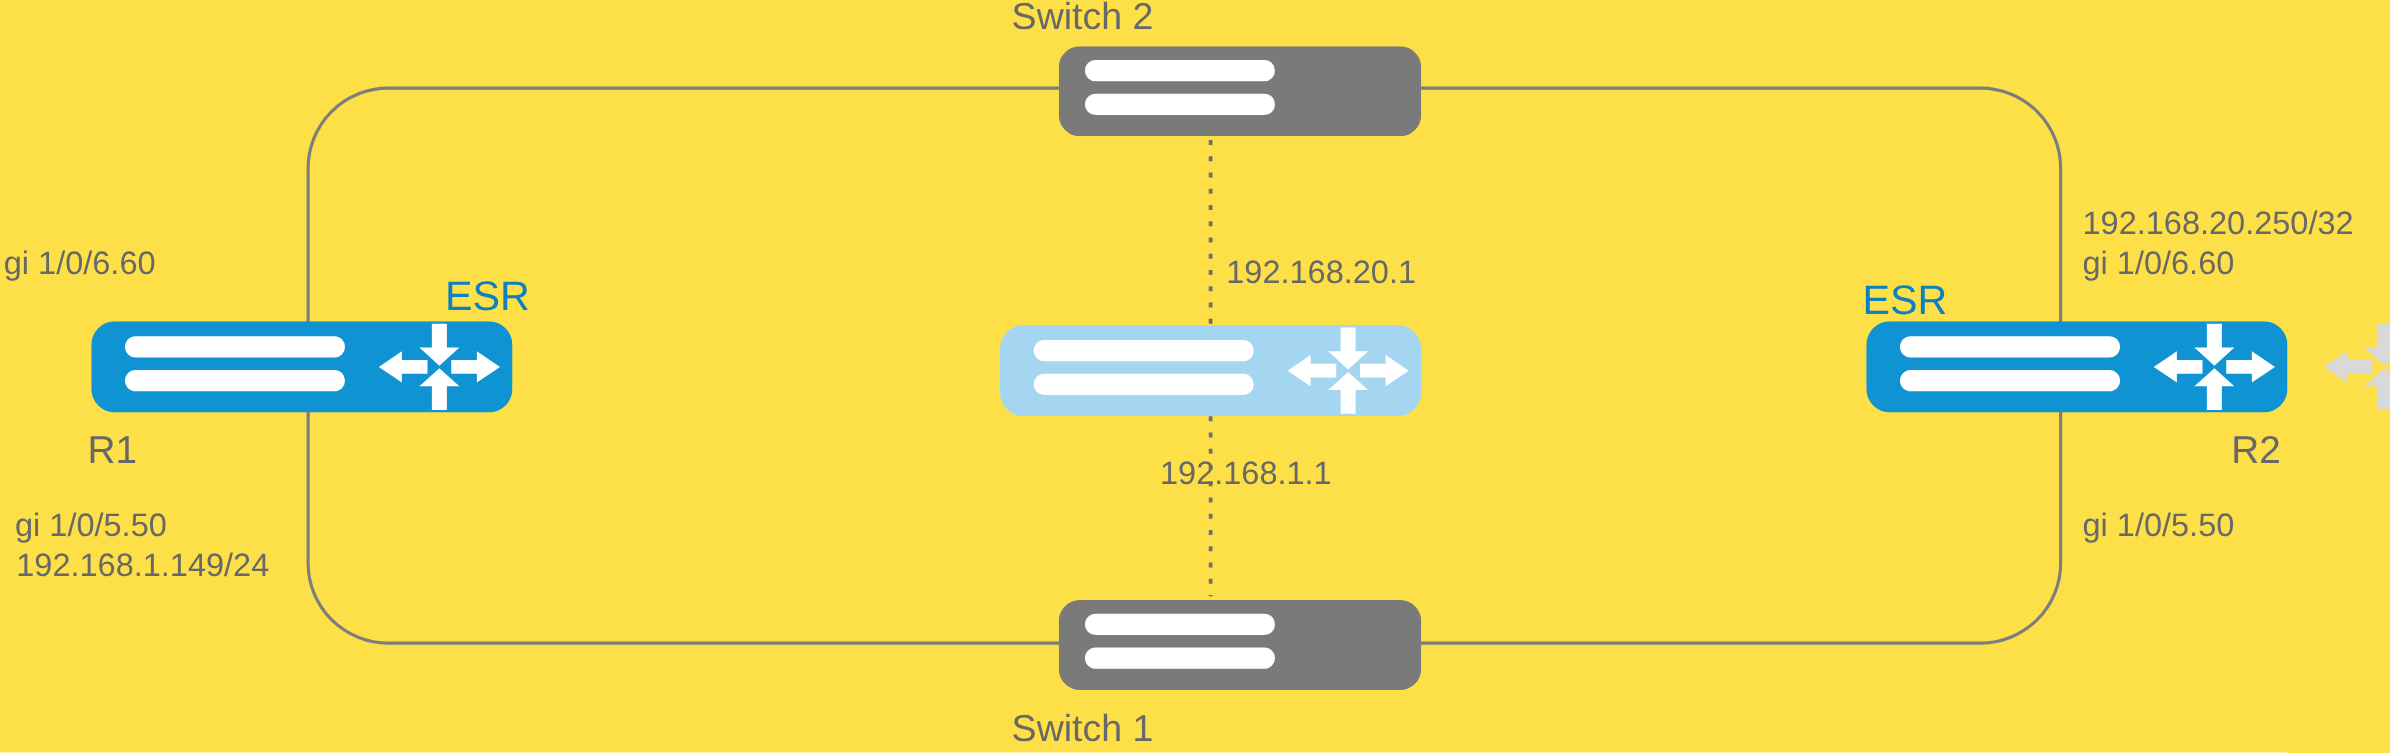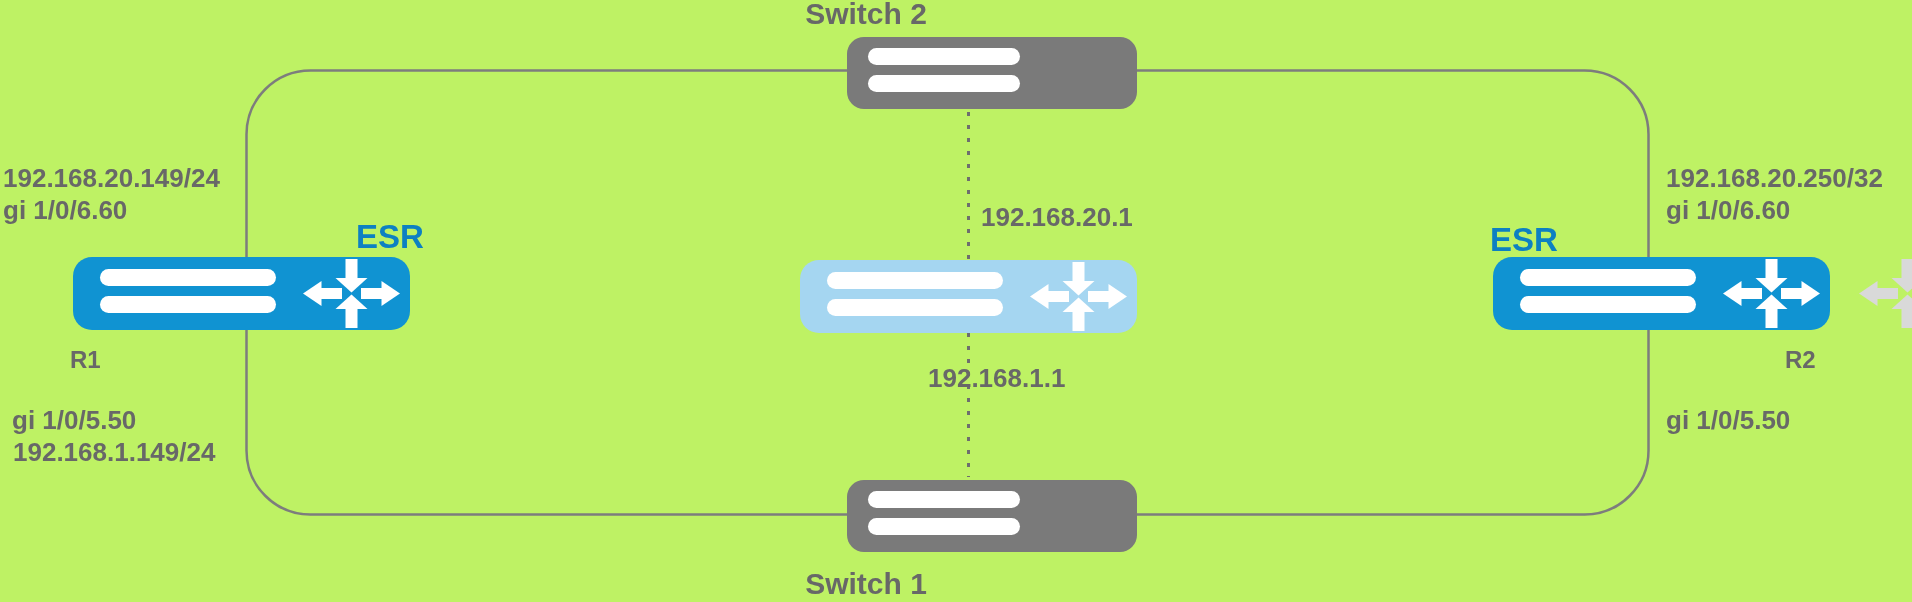--- a/index.html
+++ b/index.html
@@ -1,35 +1,35 @@
 <!DOCTYPE html>
 <html style="--router_blue: #1093d2; --router_faded: #a5d6f1; --switch_gray: #7a7a7a; --wire_gray: #7d7d7d; --dash_gray: #6e6e6e; --label_gray: #686868; --esr_blue: #0d80c2;"><head>
 <meta charset="utf-8">
 <style>
   html,body{margin:0;padding:0;background:#fff;}
   .canvas{
     position:relative;
     width:1912px;height:602px;
     overflow:hidden;
-    background:#bef264;
+    background:#fde047;
     font-family:"Liberation Sans","DejaVu Sans",sans-serif;
-    font-weight:bold;
+    font-weight:normal;
   }
   .wires{position:absolute;left:0;top:0;z-index:0;}
   .icon{position:absolute;z-index:1;}
   .icon.router{color:var(--router_blue,#1093d2);}
   .icon.router-faded{color:var(--router_faded,#a5d6f1);}
   .icon.switch{color:var(--switch_gray,#7a7a7a);}
   .lbl{
     position:absolute;z-index:2;
     color:var(--label_gray,#686868);
     font-size:26px;line-height:30px;white-space:nowrap;
   }
   .lbl.big{font-size:30px;line-height:32px;}
-  .lbl.name{font-size:24px;line-height:32px;}
+  .lbl.name{font-size:31px;line-height:32px;}
   .lbl.esr{color:var(--esr_blue,#0d80c2);font-size:33px;line-height:28px;}
   .lbl.centered{text-align:center;width:300px;}
 
   
   .sw2-icon{left:847px;top:37px;}
   .sw1-icon{left:847px;top:480px;}
   .sw2-lbl{left:716px;top:-2px;}
   .sw1-lbl{left:716px;top:568px;}
   .r1-icon{left:73px;top:257px;}
   .r2-icon{left:1493px;top:257px;}
@@ -101,21 +101,20 @@
   <svg class="icon router-faded vr-icon" width="337" height="73">
       <use href="#icon-router-body"></use>
     </svg>
   <svg class="icon wm-icon" width="337" height="73">
       <use href="#icon-arrows" fill="#d9d9d9"></use>
     </svg>
 
   <div class="lbl big centered sw2-lbl">Switch 2</div>
   <div class="lbl big centered sw1-lbl">Switch 1</div>
 
-  <div class="lbl r1-upper-ip">192.168.20.149/24</div>
   <div class="lbl r1-upper-if">gi 1/0/6.60</div>
   <div class="lbl esr r1-esr">ESR</div>
   <div class="lbl name r1-name">R1</div>
   <div class="lbl r1-lower-if">gi 1/0/5.50</div>
   <div class="lbl r1-lower-ip">192.168.1.149/24</div>
 
   <div class="lbl r2-upper-ip">192.168.20.250/32</div>
   <div class="lbl r2-upper-if">gi 1/0/6.60</div>
   <div class="lbl esr r2-esr">ESR</div>
   <div class="lbl name r2-name">R2</div>

